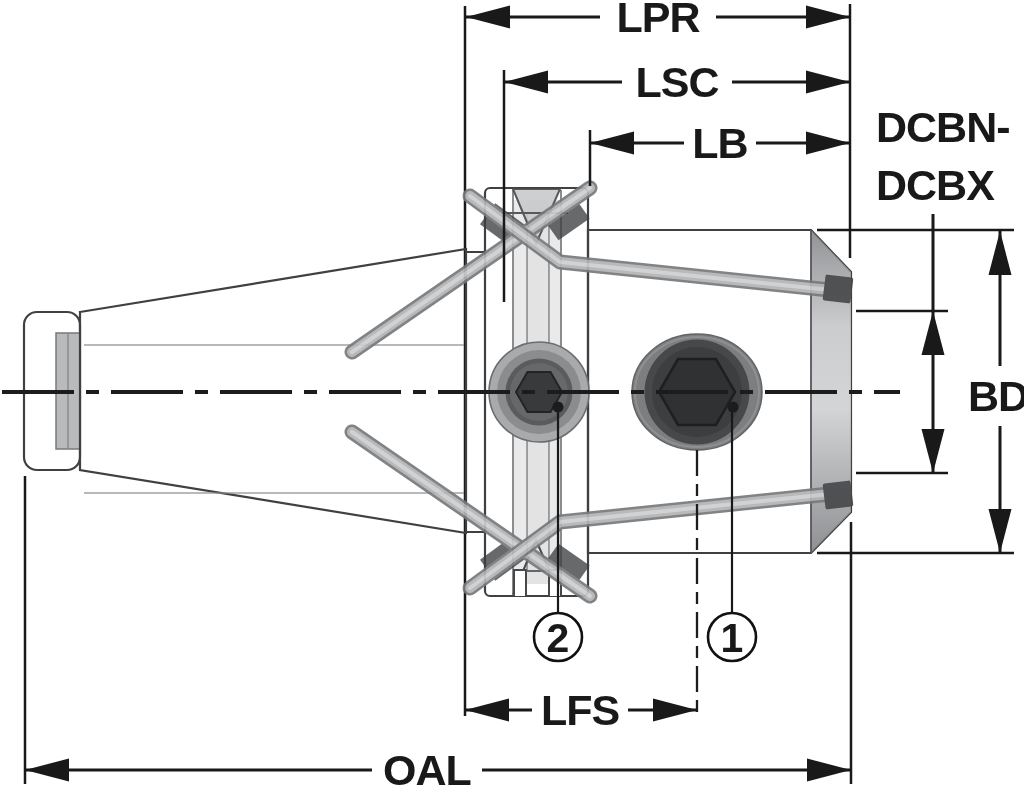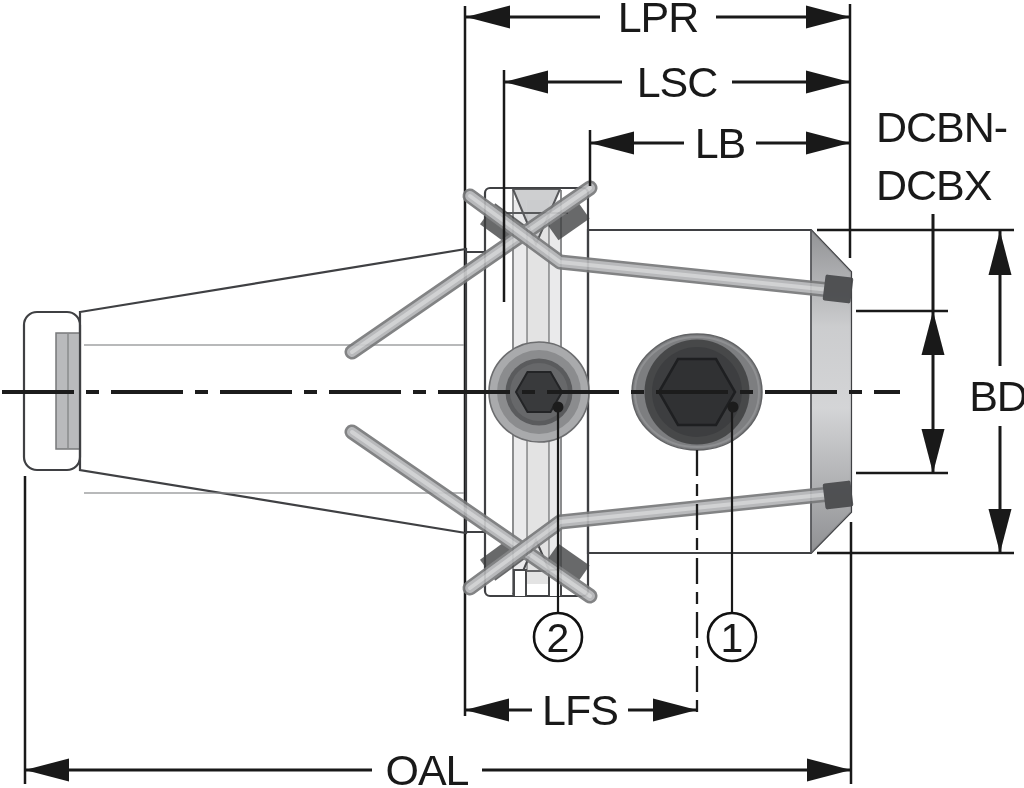--- a/index.html
+++ b/index.html
@@ -1,19 +1,19 @@
 <!DOCTYPE html>
 <html style="--dimension: #191919; --outline: #3f4043; --metal_light: #d8d9db; --metal_mid: #b9babc; --metal_dark: #8e8f91; --notch_dark: #3e3f41; --background: #ffffff;"><head>
 <meta charset="utf-8">
 <style>
   :root{
     --dimension:#191919; --outline:#3f4043; --notch_dark:#3e3f41; --background:#ffffff;
   }
   html,body{margin:0;padding:0;background:var(--background);}
-  .stage{width:1024px;height:788px;position:relative;background:var(--background);overflow:hidden;}
+  .stage{width:1024px;height:788px;position:relative;background:var(--background);overflow:hidden;font-weight:bold;}
   svg{display:block;}
   .dim-text{font-family:"Liberation Sans",sans-serif;font-size:43px;letter-spacing:-1px;fill:var(--dimension);}
   .balloon-text{font-family:"Liberation Sans",sans-serif;font-size:41px;fill:var(--dimension);}
   .dl{stroke:var(--dimension);stroke-width:3;fill:none;}
   .ext{stroke:var(--dimension);stroke-width:2.5;fill:none;}
   .arr{fill:var(--dimension);stroke:none;}
   .po{stroke:var(--outline);fill:none;}
   .leader{stroke:var(--dimension);stroke-width:2.2;fill:none;}
 </style>
 </head>

